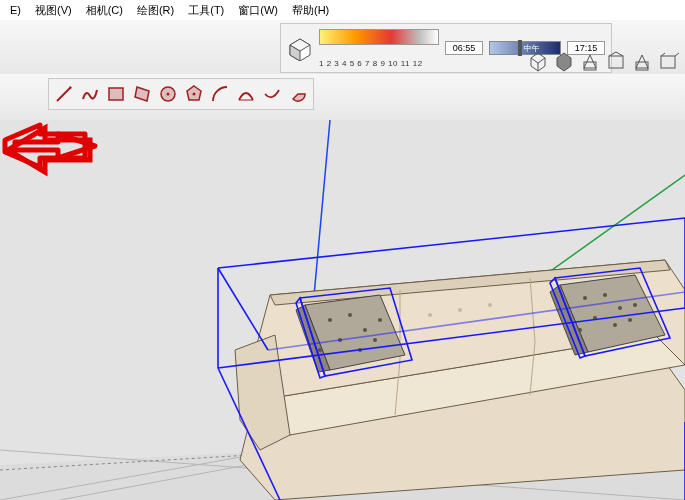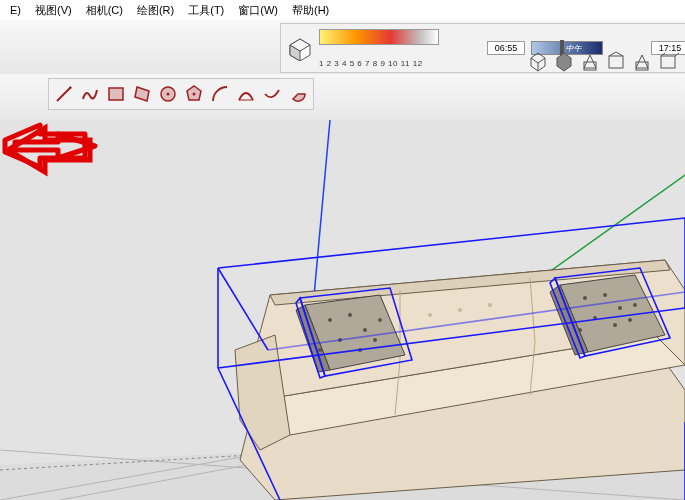--- a/index.html
+++ b/index.html
@@ -63,21 +63,20 @@
     white-space: nowrap;
     margin-top: 14px;
   }
   .timebox {
     font-size: 9px;
     border: 1px solid #999;
     background: #fff;
     padding: 1px 3px;
     width: 30px;
     text-align: center;
-    margin-left: 42px;
   }
   .time-slider {
     width: 70px;
     height: 12px;
     background: linear-gradient(to right, #b0c8e8, #1a2e6e);
     border: 1px solid #888;
     position: relative;
   }
   .time-slider .handle {
     position: absolute;
@@ -86,21 +85,20 @@
     height: 16px;
     background: #555;
     left: 40%;
   }
   .time-label-mid {
     position:absolute;
     left:48%;
     top:1px;
     font-size:8px;
     color:#fff;
-    font-style:italic;
   }
   .models-tray {
     position: absolute;
     right: 6px;
     bottom: 2px;
     display: flex;
     gap: 4px;
   }
   .models-tray svg { display:block; }
   .toolbar2 {

